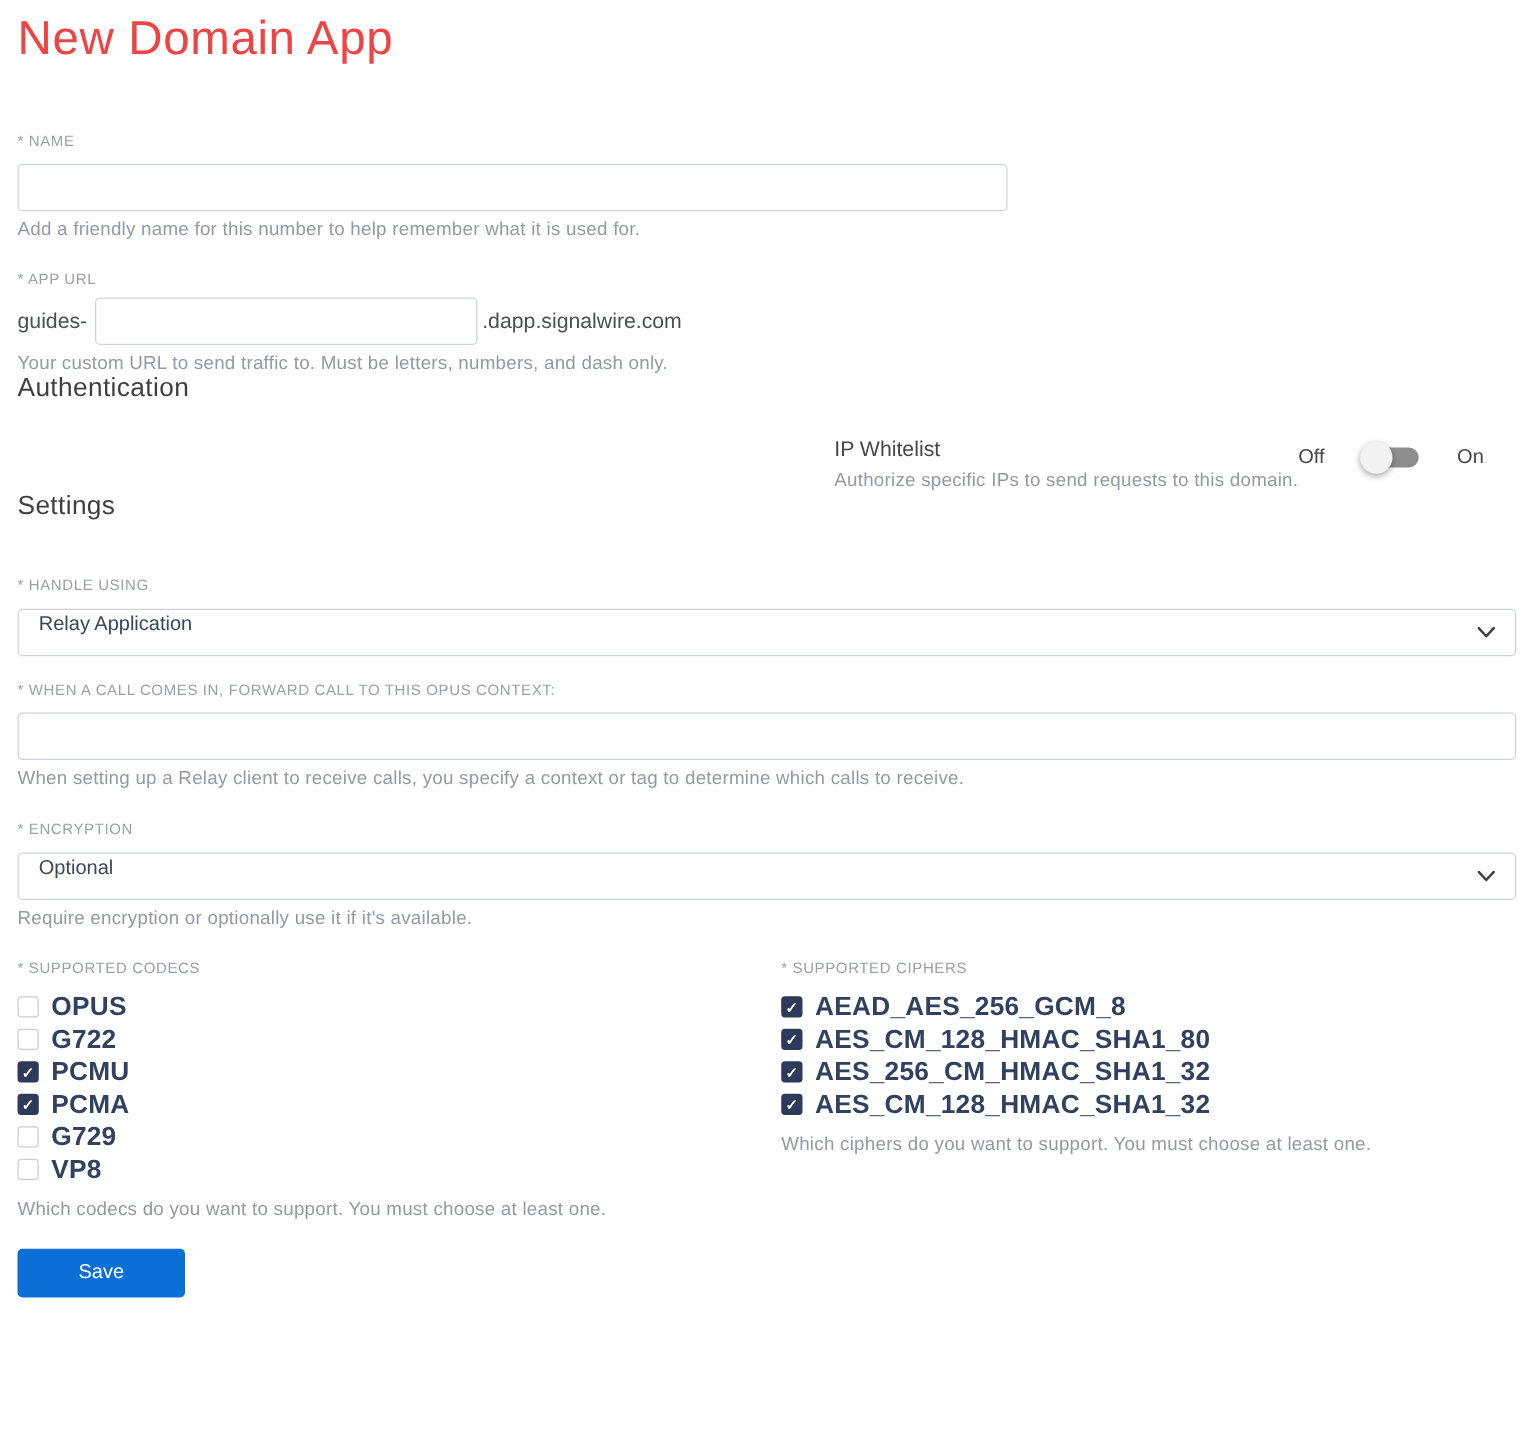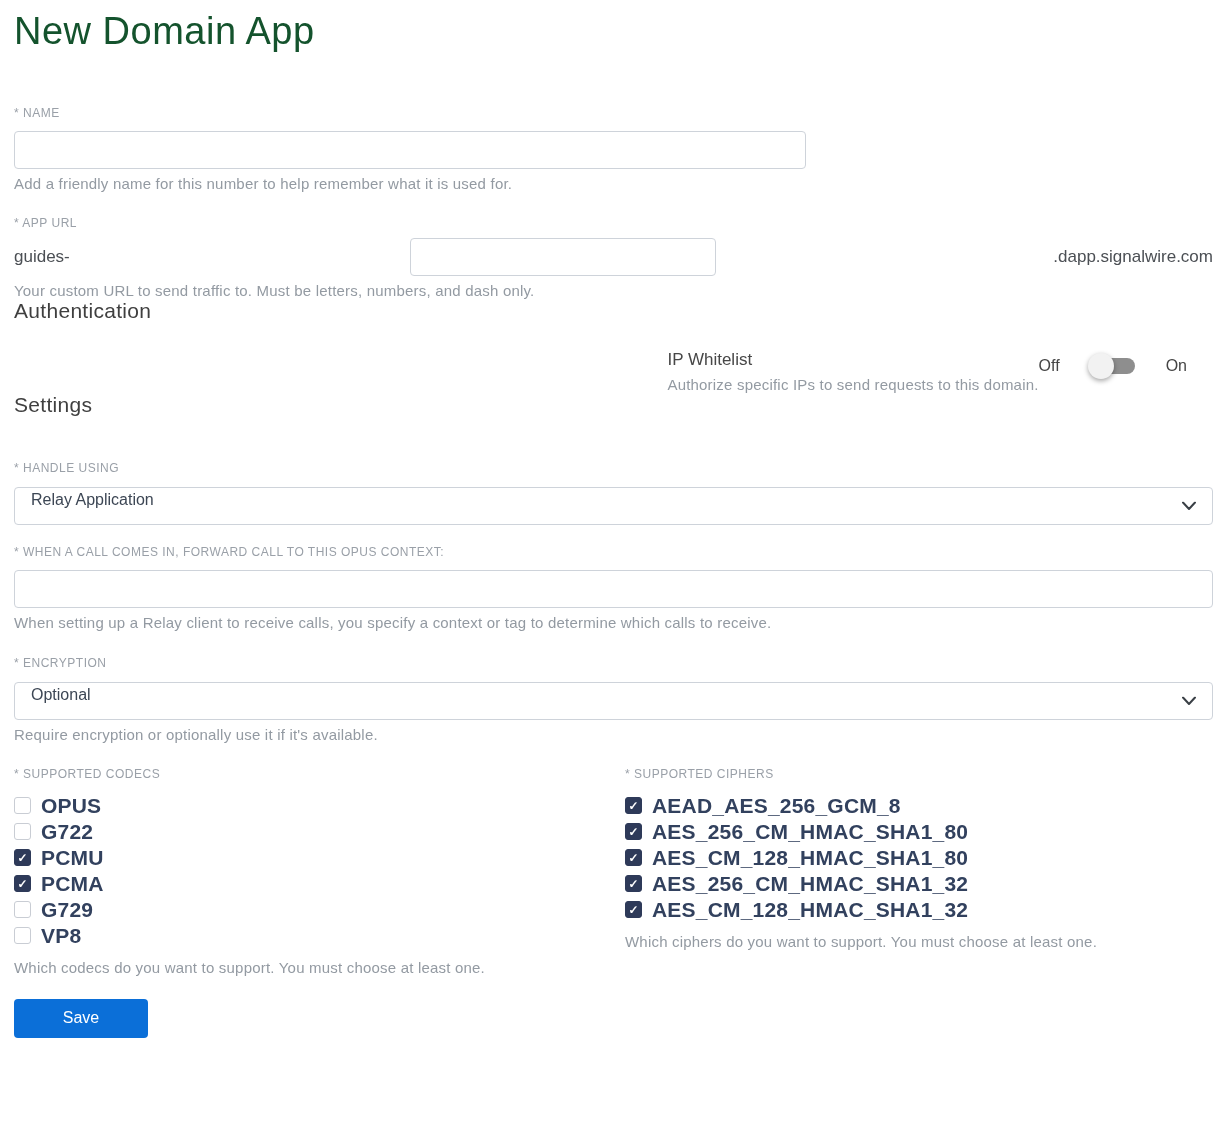--- a/index.html
+++ b/index.html
@@ -8,21 +8,21 @@
     font-family: "Liberation Sans", sans-serif;
     color: #474747;
     width: 1230px;
   }
   .page { padding: 10px 17px 20px 14px; }
 
   
   .page-title {
     font-size: 38px;
     font-weight: 300;
-    color: #14532d;
+    color: #ef4444;
     letter-spacing: 0.5px;
     line-height: 1.15;
     margin-bottom: 52px;
   }
 
   
   .field-label {
     display: block;
     font-size: 12px;
     color: #9aa0a8;
@@ -55,21 +55,20 @@
   .name-input { width: 792px; }
   .full-input { width: 1199px; }
 
   
   .url-row {
     display: flex;
     align-items: center;
     margin-top: 8px;
     font-size: 17px;
     color: #4b4f54;
-    justify-content: space-between;
   }
   .url-row .text-input { width: 306px; margin: 0 4px 0 6px; }
 
   
   .section-heading {
     font-size: 21px;
     font-weight: 400;
     color: #3f3f3f;
     letter-spacing: 0.3px;
   }
@@ -309,24 +308,20 @@
     </div>
     <div class="col-right">
       <label class="field-label">* SUPPORTED CIPHERS</label>
       <div class="check-list">
 
           <div class="check-row">
             <span class="checkbox checked"></span>
             <span class="check-label">AEAD_AES_256_GCM_8</span>
           </div>
 
-          <div class="check-row">
-            <span class="checkbox checked"></span>
-            <span class="check-label">AES_256_CM_HMAC_SHA1_80</span>
-          </div>
 
           <div class="check-row">
             <span class="checkbox checked"></span>
             <span class="check-label">AES_CM_128_HMAC_SHA1_80</span>
           </div>
 
           <div class="check-row">
             <span class="checkbox checked"></span>
             <span class="check-label">AES_256_CM_HMAC_SHA1_32</span>
           </div>

